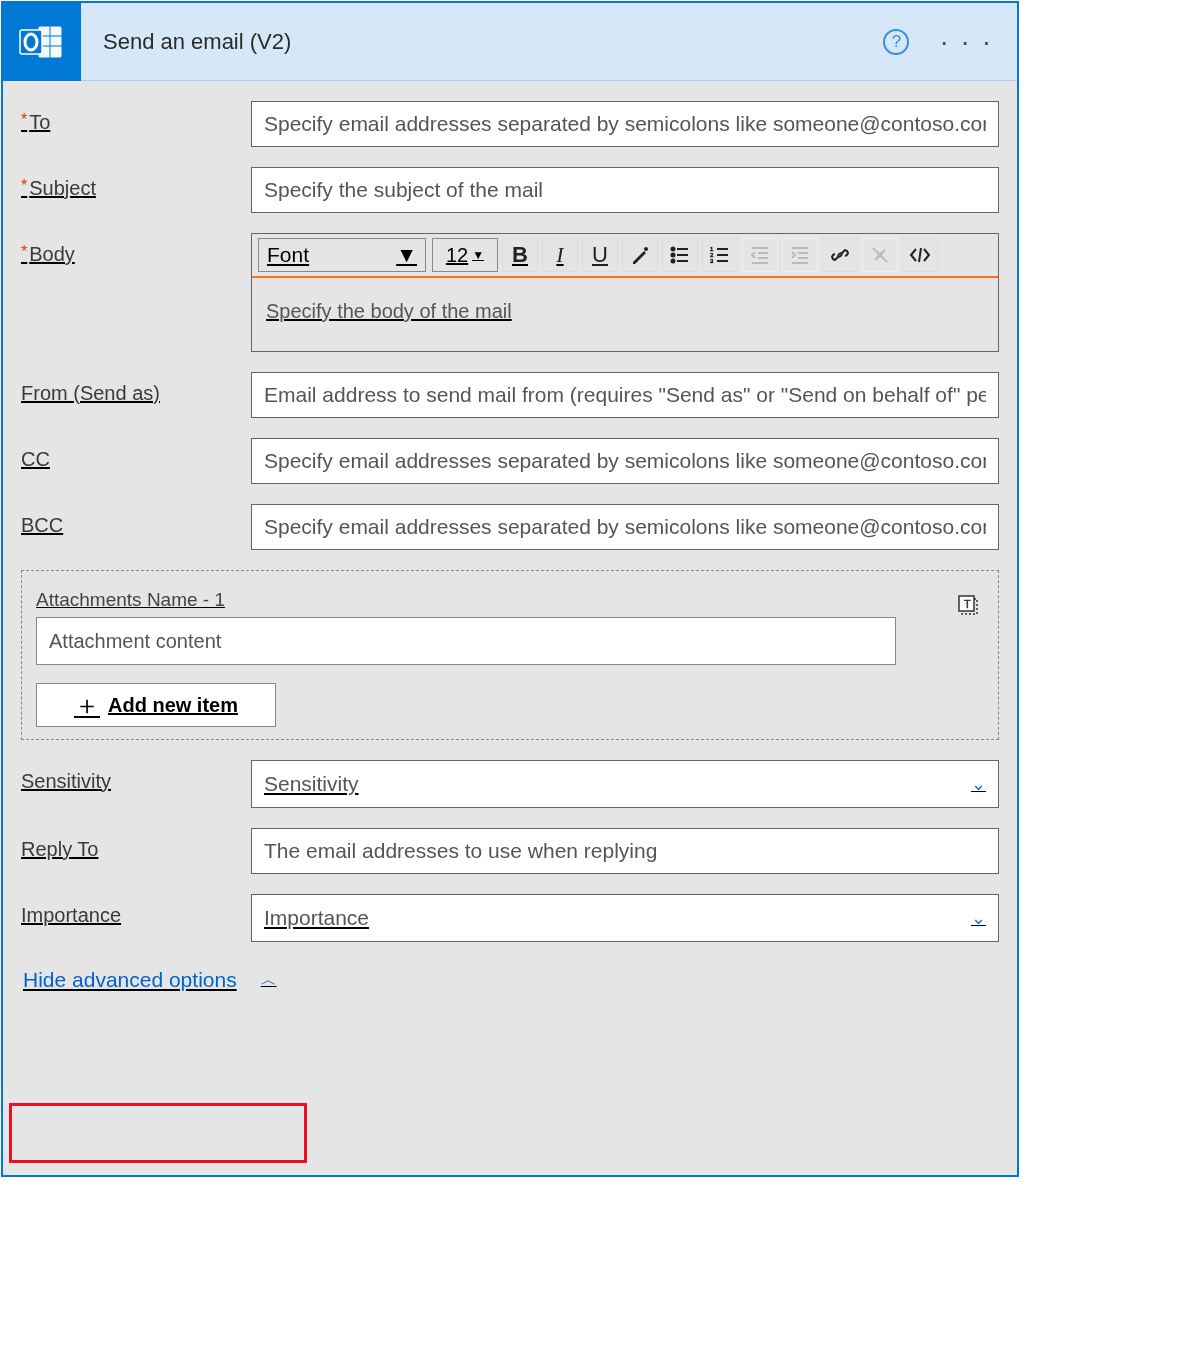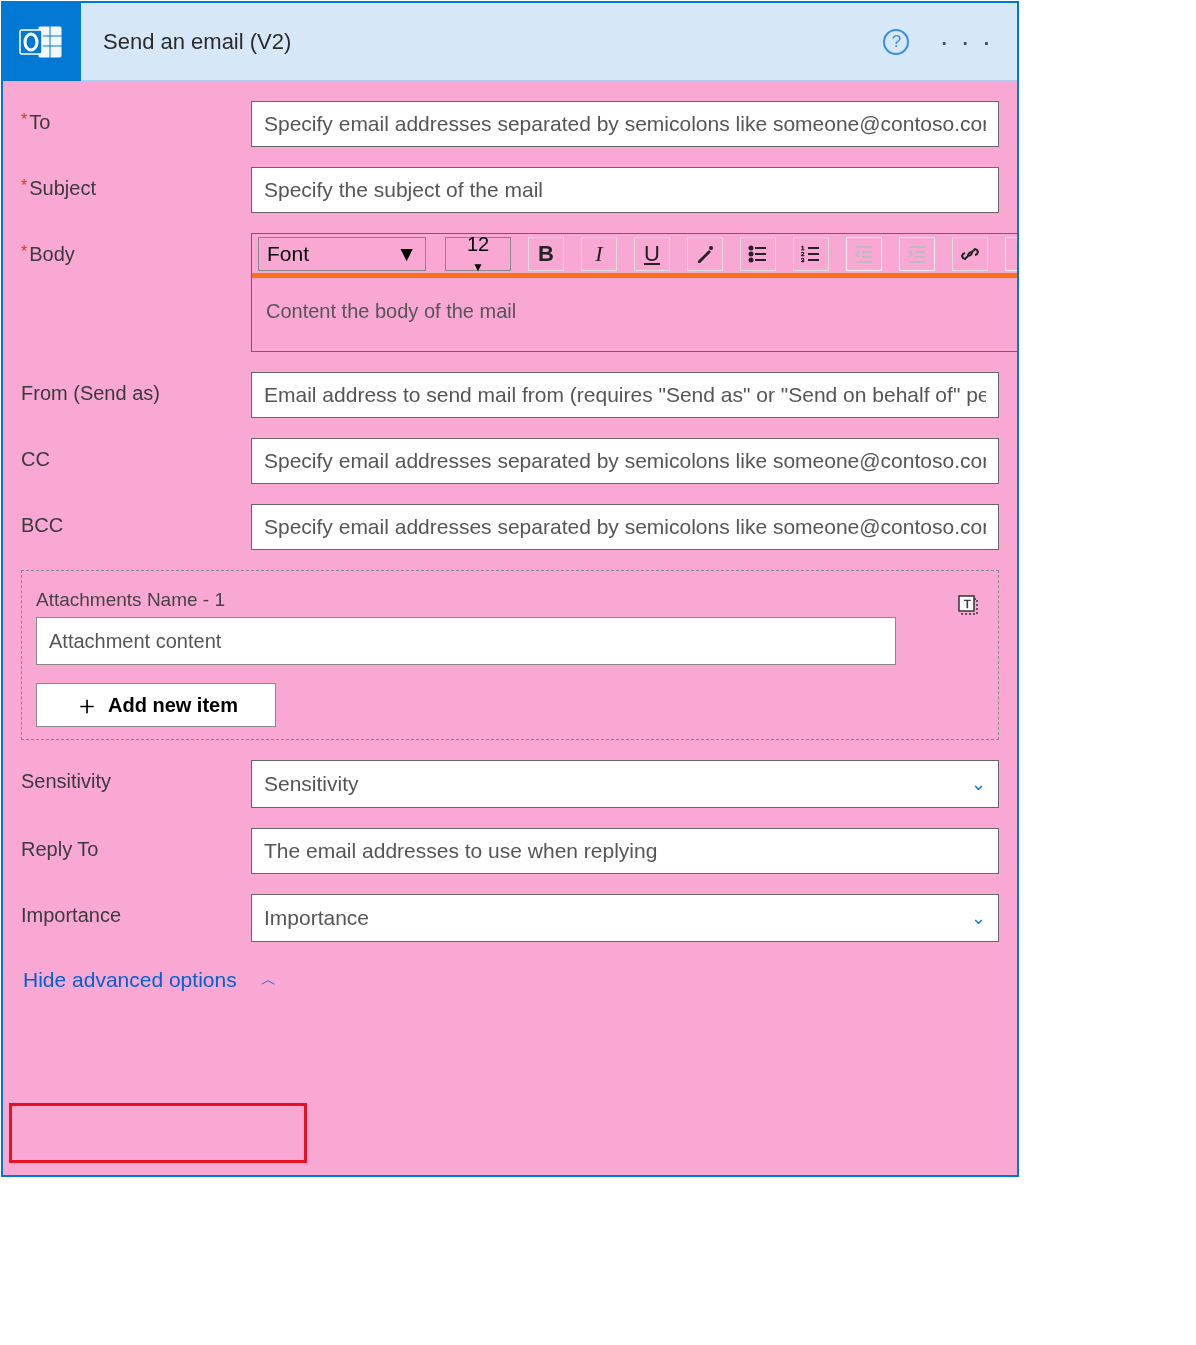--- a/index.html
+++ b/index.html
@@ -11,21 +11,21 @@
     position: relative;
   }
   .card {
     position: absolute;
     left: 1px; top: 1px;
     width: 1018px;
     height: 1176px;
     border: 2px solid #0078d4;
     display: flex;
     flex-direction: column;
-    background: #f9a8d4;
+    background: #e5e5e5;
   }
   .card-header {
     height: 78px;
     background: #d6e8f8;
     display: flex;
     align-items: center;
     border-bottom: 1px solid #a8cfef;
   }
   .icon-tile {
     width: 78px; height: 78px;
@@ -50,21 +50,21 @@
     margin-right: 30px;
     cursor: pointer;
   }
   .more-icon {
     margin-right: 24px;
     color: #4a4a4a;
     font-size: 28px;
     letter-spacing: 2px;
     cursor: pointer;
   }
-  .card-body { flex:1; padding: 20px 18px 14px 18px; overflow: hidden; }
+  .card-body { flex:1; padding: 20px 18px 14px 18px; overflow: hidden; text-decoration: underline; }
   .row {
     display: flex;
     align-items: flex-start;
     margin-bottom: 20px;
   }
   .label {
     width: 230px;
     flex-shrink: 0;
     font-size: 20px;
     color: #3a3a3a;
@@ -85,33 +85,33 @@
   .select {
     display: flex; align-items: center; justify-content: space-between;
     height: 48px; cursor: pointer;
   }
   .select .placeholder { color: #555; }
   .chevron { color: #0078d4; font-size: 18px; }
   .editor { border: 1px solid #666; }
   .toolbar {
     display: flex; align-items: center;
     padding: 4px 6px;
-    gap: 15px;
-    border-bottom: 5px solid #f97316;
+    gap: 2px;
+    border-bottom: 2px solid #f97316;
     height: 44px;
   }
   .tb-font {
     border: 1px solid #888; height: 34px; width: 168px;
     display:flex; align-items:center; justify-content:space-between;
     padding: 0 8px; font-size: 21px; cursor:pointer;
   }
   .tb-size {
     border: 1px solid #888; height: 34px; width: 66px;
     display:flex; align-items:center; justify-content:center; gap:4px;
-    font-size: 20px; margin-left:4px; cursor:pointer;flex-direction:column;
+    font-size: 20px; margin-left:4px; cursor:pointer;
   }
   .tb-btn {
     width: 36px; height: 34px;
     display:flex; align-items:center; justify-content:center;
     border: 1px solid #ddd; margin-left: 2px;
     font-size: 22px; cursor:pointer; color:#222;
   }
   .tb-btn.disabled { color:#bbb; border-color:#eee; cursor:default;}
   .body-text {
     padding: 22px 14px 28px 14px;
@@ -277,21 +277,21 @@
                 </svg>
             </div>
             <div class="tb-btn">
               <svg width="22" height="20" viewBox="0 0 22 20" stroke="#222" stroke-width="2" fill="none">
                   <path d="M7 4 L2 10 L7 16"></path>
                   <path d="M15 4 L20 10 L15 16"></path>
                   <line x1="12" y1="3" x2="10" y2="17"></line>
                 </svg>
             </div>
           </div>
-          <div class="body-text">Content the body of the mail</div>
+          <div class="body-text">Specify the body of the mail</div>
         </div>
       </div>
     </div>
 
     <div class="row">
       <div class="label">From (Send as)</div>
       <div class="field"><input class="input" placeholder="Email address to send mail from (requires &quot;Send as&quot; or &quot;Send on behalf of&quot; permission)" style=""></div>
     </div>
 
     <div class="row">

